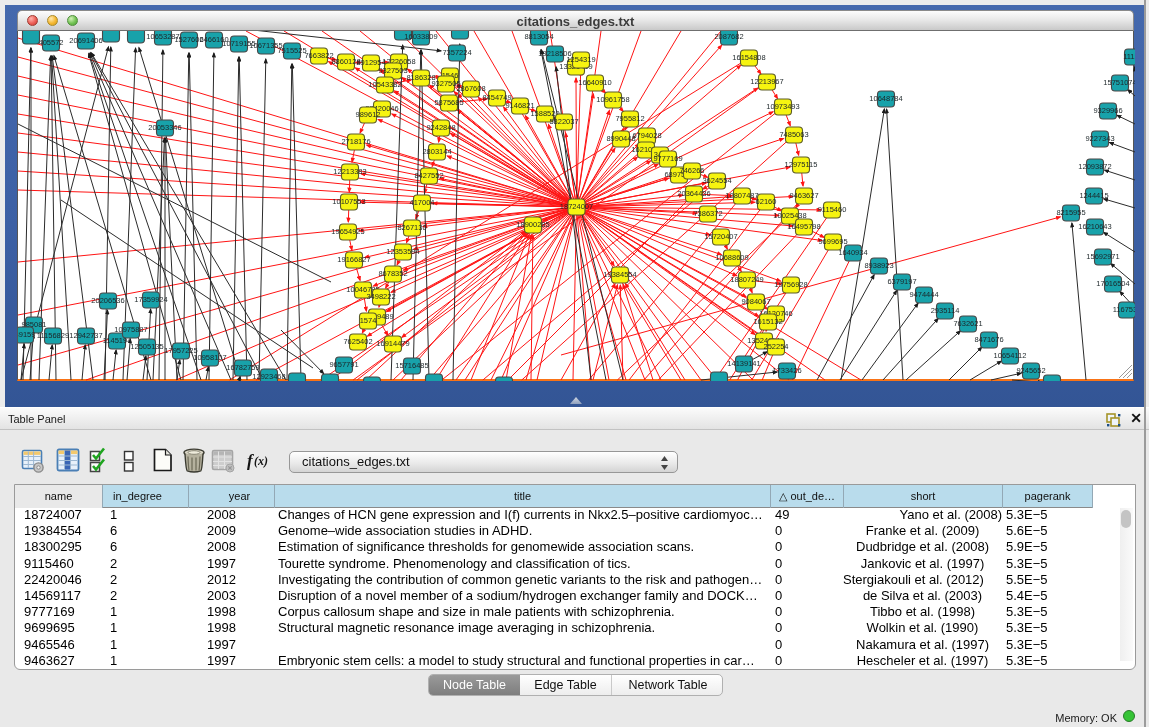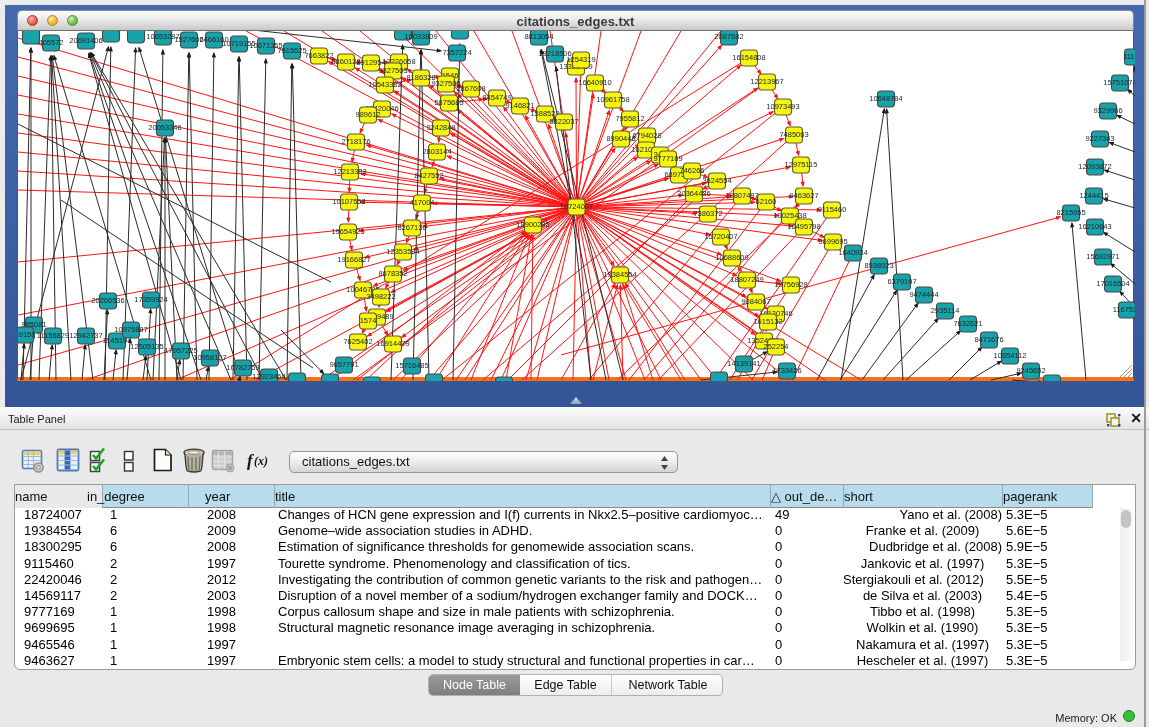--- a/index.html
+++ b/index.html
@@ -5,32 +5,32 @@
 body{width:1149px;height:727px;position:relative;overflow:hidden;background:#ececec;
  font-family:"Liberation Sans",sans-serif;-webkit-font-smoothing:antialiased}
 #desk{position:absolute;left:5px;top:5px;width:1141px;height:402px;
  background:linear-gradient(180deg,#4569ad 0%,#3c60a5 55%,#335595 100%)}
 #win{position:absolute;left:17px;top:10px;width:1117px;height:371px}
 #tb{position:absolute;left:0;top:0;width:100%;height:21px;border-radius:5px 5px 0 0;
  background:linear-gradient(180deg,#fdfdfd,#e9e9e9 45%,#c9c9c9);border:1px solid #8a8a8a;border-bottom:1px solid #6f6f6f}
 .btn{position:absolute;top:4px;width:11px;height:11px;border-radius:50%}
 #tb .t{position:absolute;width:100%;text-align:center;top:3px;font-size:13px;font-weight:bold;color:#3c3c3c}
 #gwrap{position:absolute;left:0;top:21px;width:1117px;height:350px;background:#fff;
- border-left:1px solid #555;border-right:1px solid #555;border-bottom:4px solid #f97316}
+ border-left:1px solid #555;border-right:1px solid #555;border-bottom:2px solid #f97316}
 #panel{position:absolute;left:0;top:407px;width:1149px;height:320px;background:#e9e9e9}
 #phead{position:absolute;left:0;top:0;width:100%;height:23px;
  background:linear-gradient(180deg,#fbfbfb,#e3e3e3);border-bottom:1px solid #c2c2c2;border-top:1px solid #fff}
 #phead .pt{position:absolute;left:8px;top:5px;font-size:11px;color:#1a1a1a}
 #combo{position:absolute;left:289px;top:44px;width:389px;height:22px;border:1px solid #979797;border-radius:5px;
  background:linear-gradient(180deg,#fff,#e8e8e8 60%,#d4d4d4);font-size:13px;color:#111;line-height:20px;padding-left:12px}
 #tblbox{position:absolute;left:14px;top:77px;width:1122px;height:186px;background:#fff;
  border:1px solid #9a9a9a;border-radius:0 0 6px 6px}
 #thead{position:absolute;left:0;top:0;width:1078px;height:23px;background:#b9dcec;border-bottom:1px solid #8a8a8a}
-.th{position:absolute;top:0;height:23px;border-right:1px solid #93a8b5;font-size:13px;color:#101010;
- text-align:left;line-height:23px}
+.th{position:absolute;top:0;height:23px;border-right:1px solid #93a8b5;font-size:11px;color:#101010;
+ text-align:center;line-height:23px}
 .tr{position:absolute;left:0;width:1122px;height:16.2px;font-size:13px;line-height:16.2px;color:#000}
 .tr span{position:absolute;top:0;white-space:nowrap;overflow:hidden}
 #tabs{position:absolute;left:428px;top:267px;width:295px;height:22px;border:1px solid #b0b0b0;border-radius:5px;
  background:linear-gradient(180deg,#fff,#ededed);overflow:hidden;font-size:12.5px}
 #tabs div{position:absolute;top:0;height:22px;line-height:21px;text-align:center}
 #status .m{position:absolute;right:32px;top:305px;font-size:11px;color:#1a1a1a}
 svg line.r{stroke:#ff1414;stroke-width:1}
 svg line.b{stroke:#2b2b2b;stroke-width:1}
 svg .tn{fill:#18a2aa;stroke:#474747;stroke-width:1.1}
 svg .yn{fill:#f6f410;stroke:#5c5c28;stroke-width:1.1}
@@ -714,21 +714,21 @@
       <span style="left:775px">0</span>
 <span style="left:843px;width:159px;text-align:center">Franke et al. (2009)</span>
       <span style="left:1006px">5.6E−5</span>
     </div>
 <div class="tr" style="top:132.4px">
 <span style="left:24px">18300295</span>
       <span style="left:110px">6</span>
       <span style="left:207px">2008</span>
 <span style="left:278px">Estimation of significance thresholds for genomewide association scans.</span>
       <span style="left:775px">0</span>
-<span style="left:843px;width:159px;text-align:right">Dudbridge et al. (2008)</span>
+<span style="left:843px;width:159px;text-align:center">Dudbridge et al. (2008)</span>
       <span style="left:1006px">5.9E−5</span>
     </div>
 <div class="tr" style="top:148.6px">
 <span style="left:24px">9115460</span>
       <span style="left:110px">2</span>
       <span style="left:207px">1997</span>
 <span style="left:278px">Tourette syndrome. Phenomenology and classification of tics.</span>
       <span style="left:775px">0</span>
 <span style="left:843px;width:159px;text-align:center">Jankovic et al. (1997)</span>
       <span style="left:1006px">5.3E−5</span>

